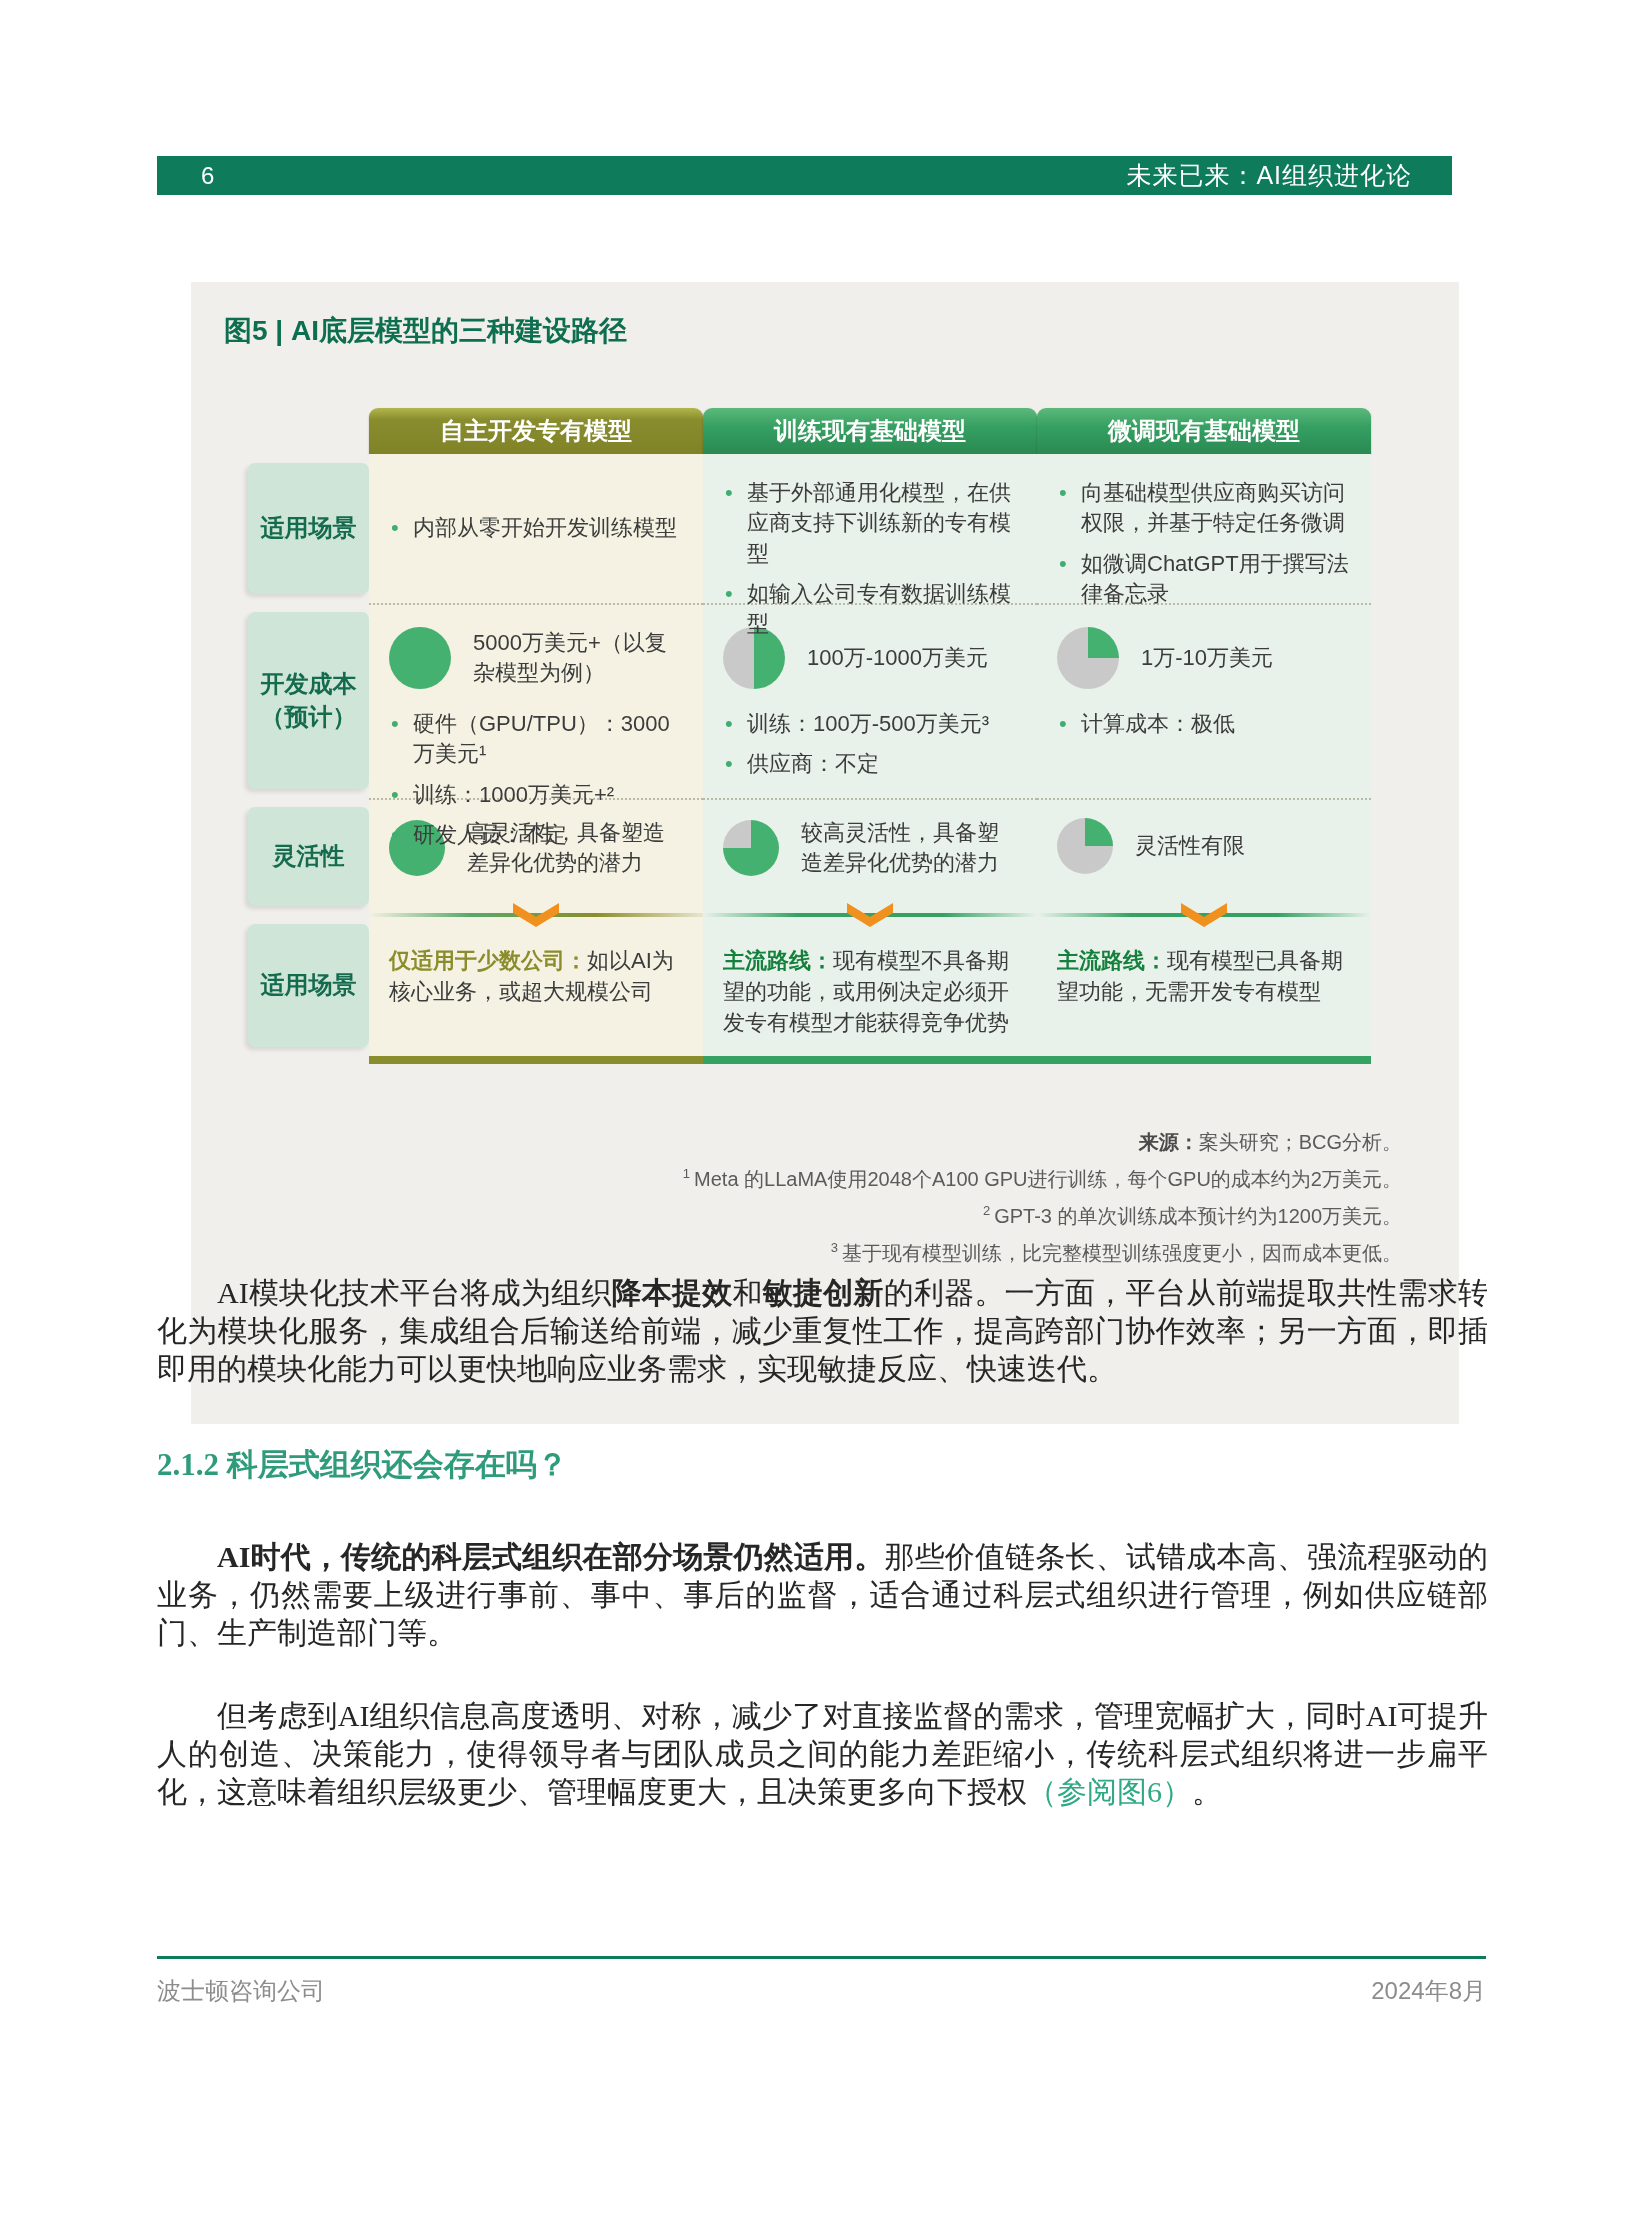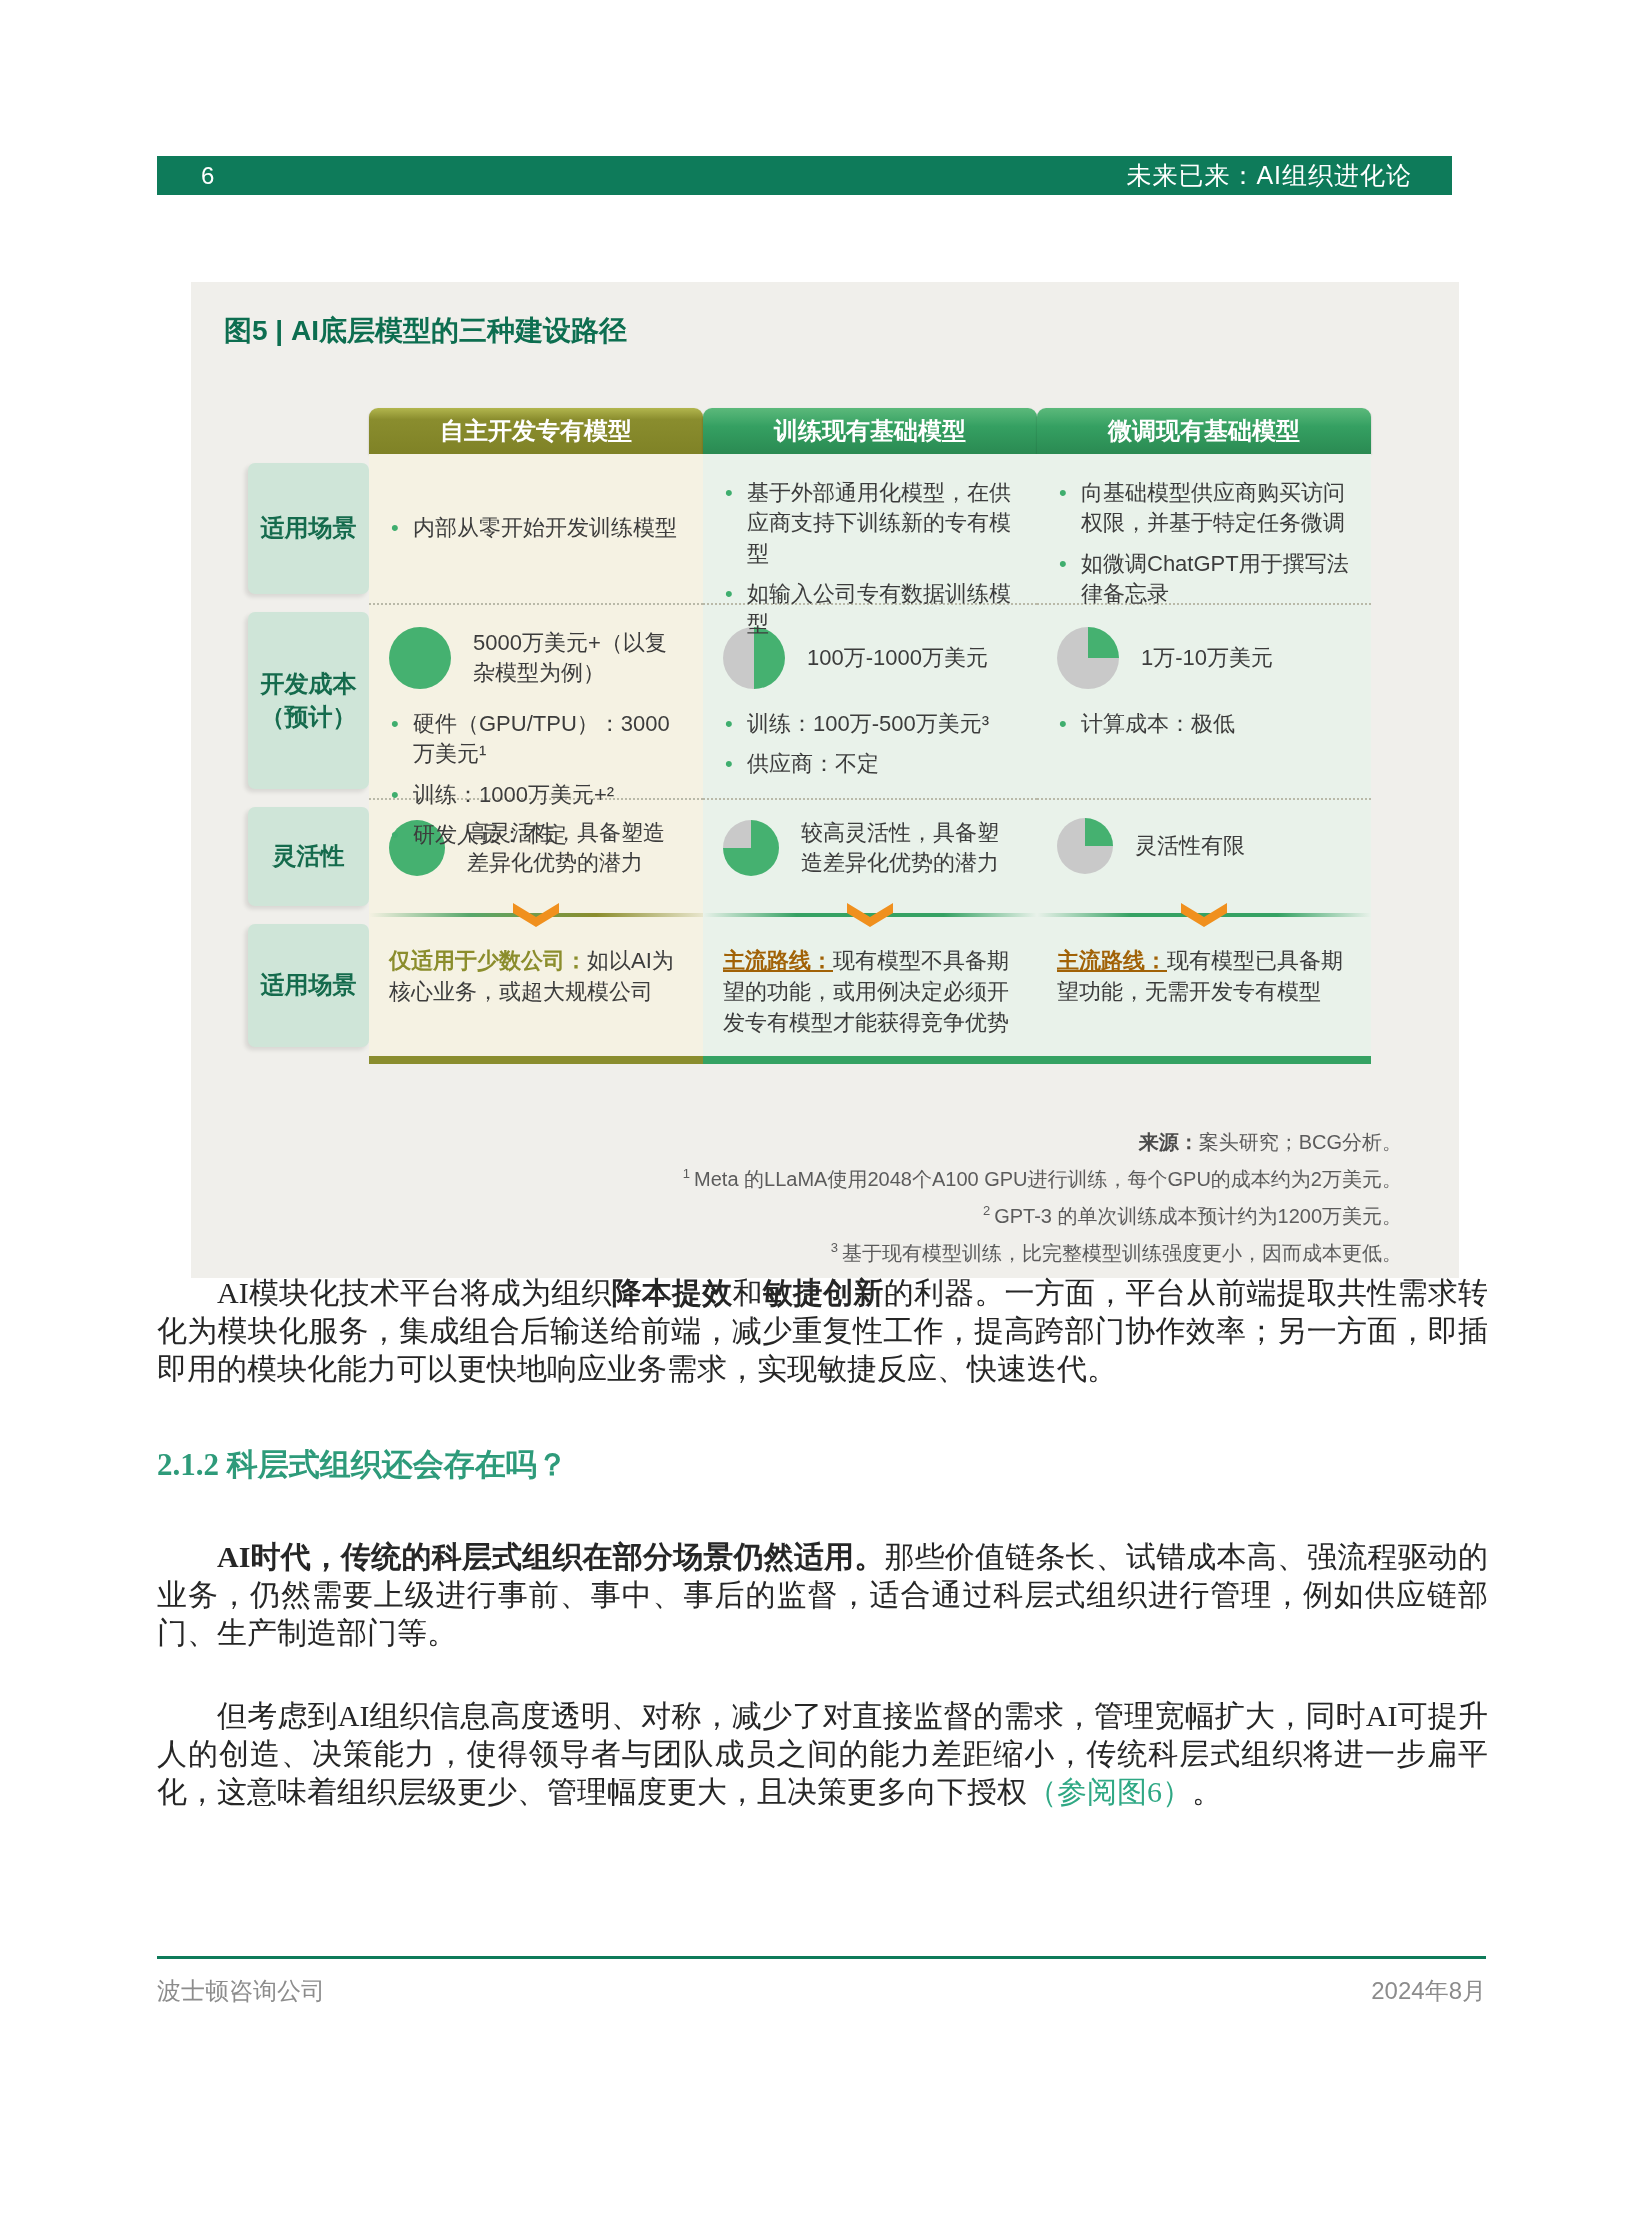--- a/index.html
+++ b/index.html
@@ -5,21 +5,21 @@
   html,body{margin:0;padding:0;background:#ffffff;}
   .page{position:relative;width:1646px;height:2233px;background:#ffffff;overflow:hidden;
         font-family:"Liberation Sans",sans-serif;}
   
   .topbar{position:absolute;left:157px;top:156px;width:1295px;height:39px;
           display:flex;align-items:center;justify-content:space-between;
           color:#ffffff;padding:0;box-sizing:border-box;}
   .topbar .pno{margin-left:44px;font-size:24px;}
   .topbar .rtitle{margin-right:40px;font-size:25px;letter-spacing:1px;}
   
-  .figure{position:absolute;left:191px;top:282px;width:1268px;height:996px;
+  .figure{position:absolute;left:191px;top:282px;width:1268px;height:1142px;
           background:#f0efeb;box-sizing:border-box;padding:22px 57px 15px 33px;}
   .fig-title{font-size:28px;font-weight:bold;color:#0d6e50;margin:8px 0 0 0;}
   .fig-table{display:grid;margin-top:58px;margin-left:24px;
              grid-template-columns:121px 334px 334px 334px;
              grid-template-rows:46px 149px 195px 117px 141px 8px;
              font-size:22px;color:#3c3c3c;}
   .tabhead{grid-row:1;border-radius:9px 9px 0 0;display:flex;align-items:center;justify-content:center;
            color:#fff;font-weight:bold;font-size:24px;box-shadow:0 1px 2px rgba(0,0,0,0.25);}
   .h1{background:linear-gradient(180deg,#b2b64e 0%,#8a8d2e 25%,#7f8226 100%);}
   .h2{background:linear-gradient(180deg,#5cb97b 0%,#35a062 40%,#2a8a52 100%);}
@@ -43,21 +43,21 @@
   .flex-top{display:flex;align-items:center;margin-top:4px;}
   .divider{position:relative;height:24px;margin:auto -20px -12px -20px;z-index:2;}
   .divline{position:absolute;left:0;right:0;top:10px;height:4px;}
   .line-olive{background:linear-gradient(to right,rgba(88,168,107,0),#58a86b 30%,#8b8d2c 68%,rgba(139,141,44,0.12));}
   .line-green{background:linear-gradient(to right,rgba(53,162,99,0),#35a263 28%,#35a263 72%,rgba(53,162,99,0));}
   .chev{position:absolute;left:50%;top:0;transform:translateX(-50%);width:46px;height:24px;background:#f0901e;
         clip-path:polygon(0% 0%,50% 58%,100% 0%,100% 42%,50% 100%,0% 42%);}
   .scen p{margin:16px 0 0 0;line-height:1.42;}
   .scen-label{font-weight:bold;}
   .sl-olive{color:#8b8d2c;}
-  .sl-green{color:#a16207;text-decoration:underline;}
+  .sl-green{color:#15803d;}
   .botbar{grid-row:6;}
   .b1{background:#8a8d2e;}
   .b2{background:#35a263;}
   
   .footnotes{margin:60px 0 0 24px;color:#5b5b5b;font-size:20px;line-height:1.85;text-align:right;}
   .footnotes .src b{color:#4a4a4a;}
   .fnsup{vertical-align:super;font-size:13px;margin-right:4px;}
   
   .bodytext{position:absolute;left:157px;top:1256px;width:1331px;
             font-family:"Liberation Serif",serif;font-size:30px;color:#262626;}

